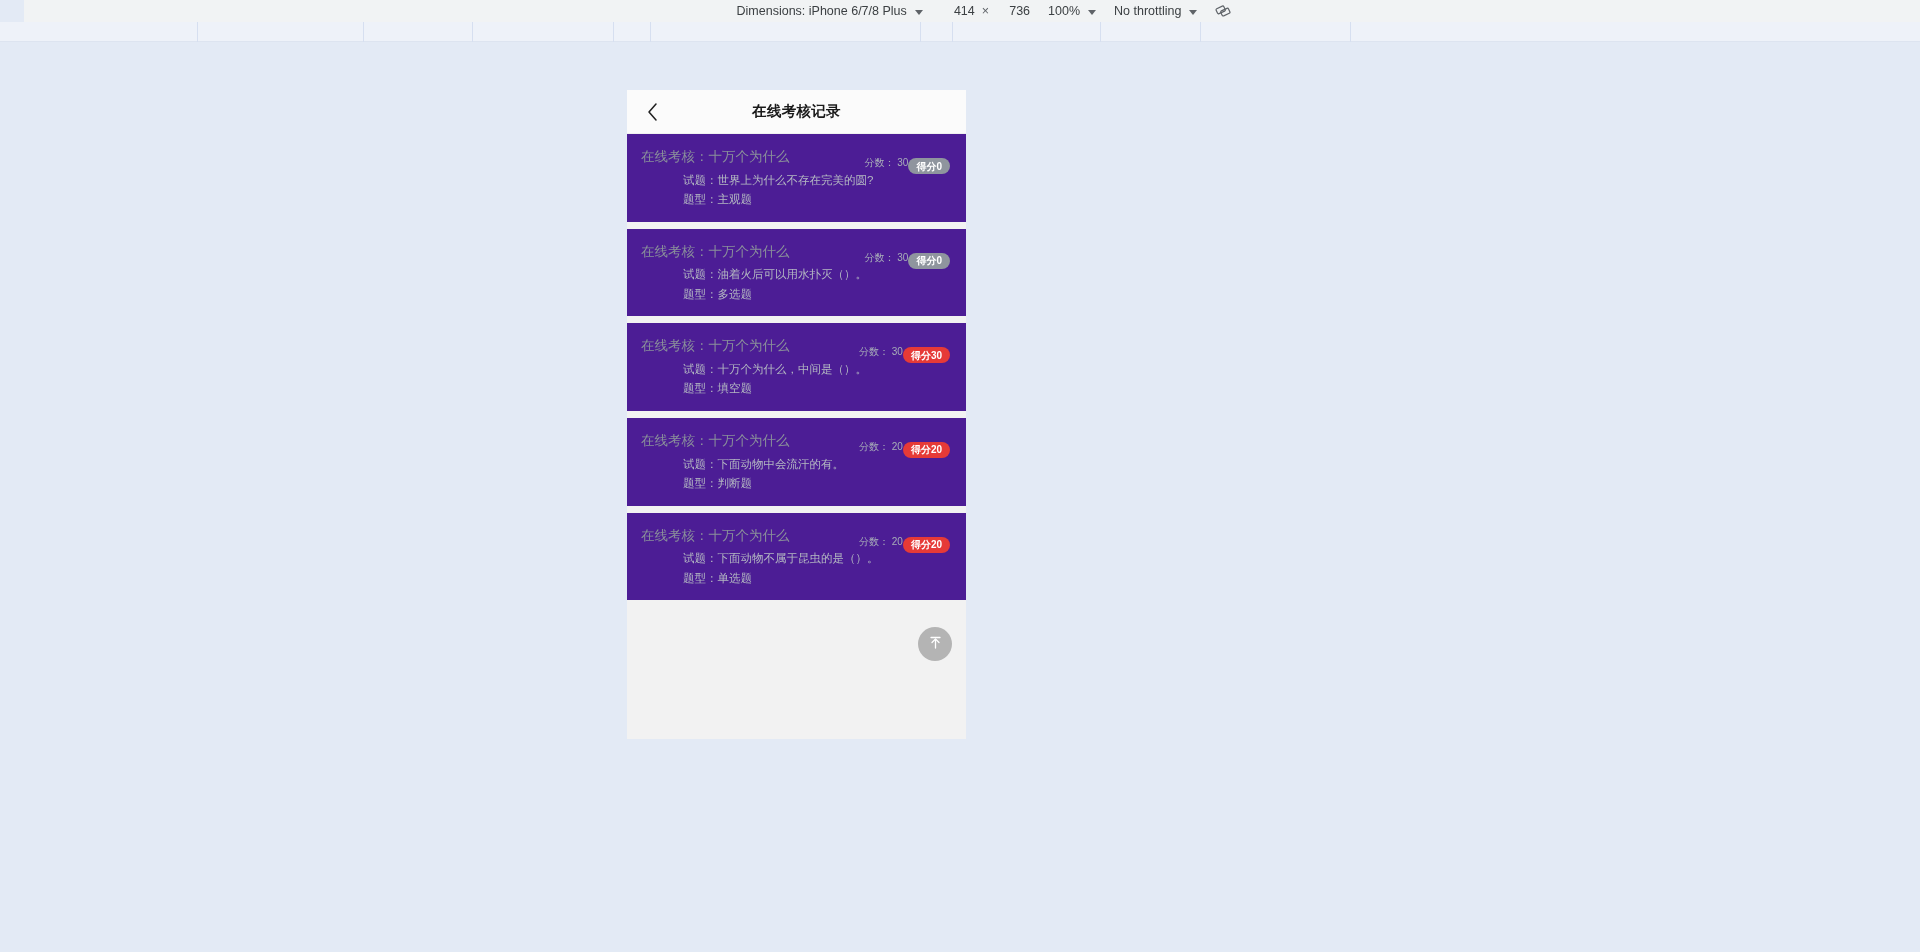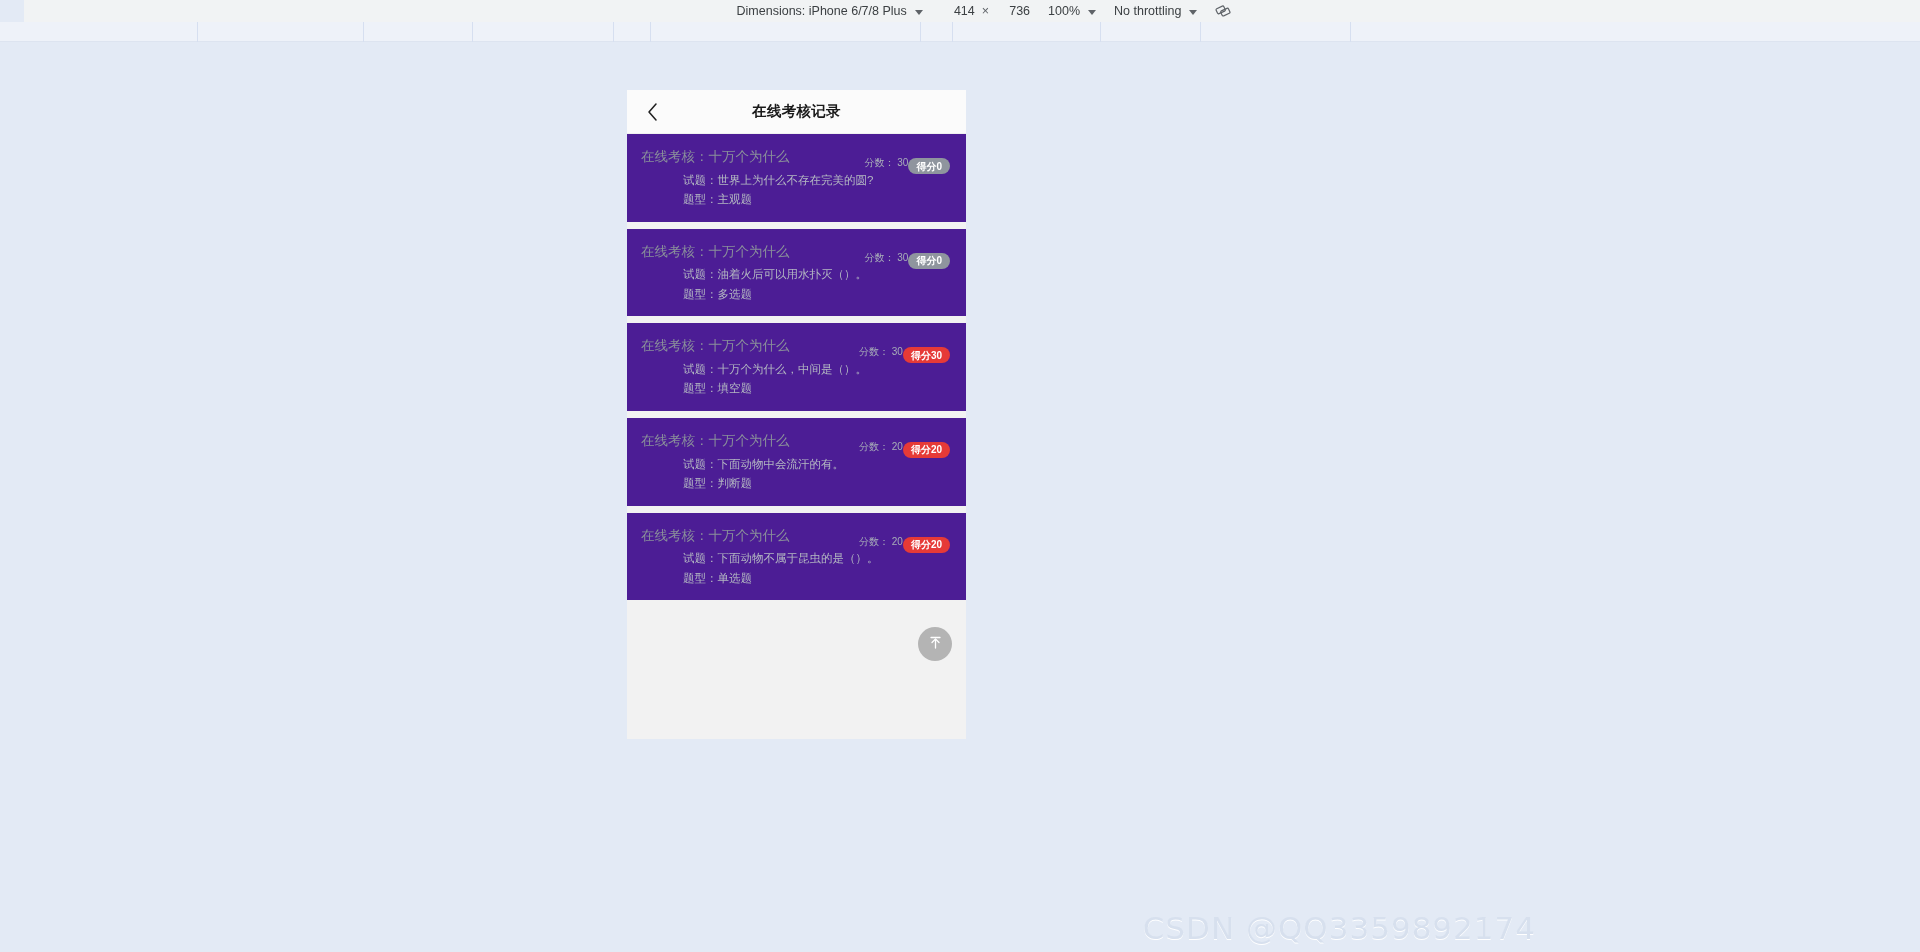--- a/index.html
+++ b/index.html
@@ -256,14 +256,13 @@
             <line x1="4" y1="3.5" x2="13" y2="3.5" stroke="#fff" stroke-width="1.3" stroke-linecap="round"></line>
             <line x1="8.5" y1="14" x2="8.5" y2="5.5" stroke="#fff" stroke-width="1.3" stroke-linecap="round"></line>
             <polyline points="5,8.5 8.5,5 12,8.5" fill="none" stroke="#fff" stroke-width="1.3" stroke-linecap="round" stroke-linejoin="round"></polyline>
           </svg>
         </span>
       </div>
     </div>
 
   </div>
 
-  <div id="watermark">CSDN @QQ3359892174</div>
 </div>
 
 </body></html>

